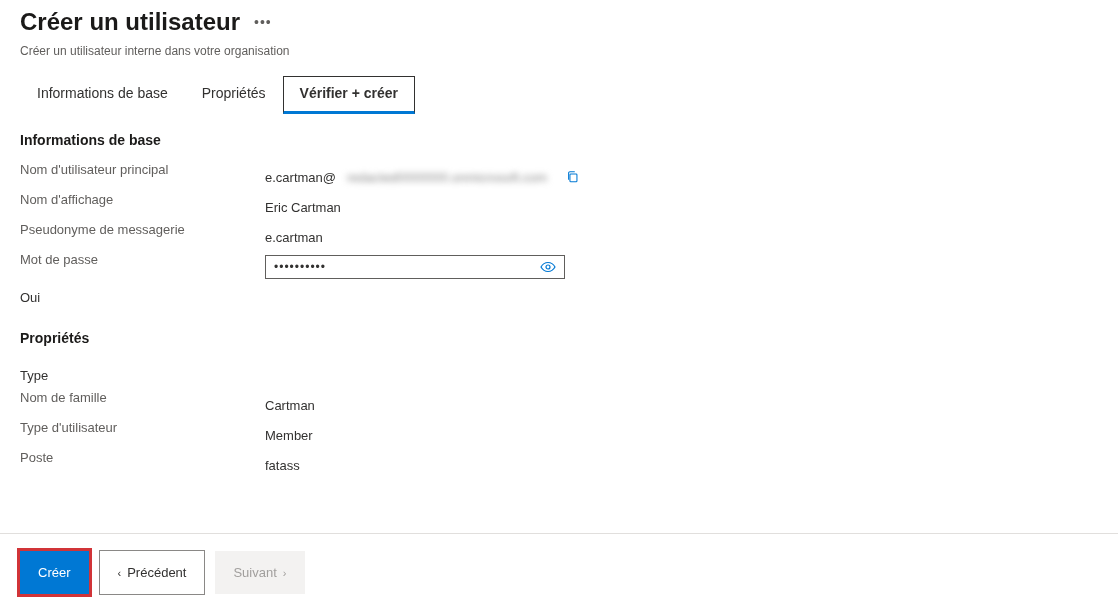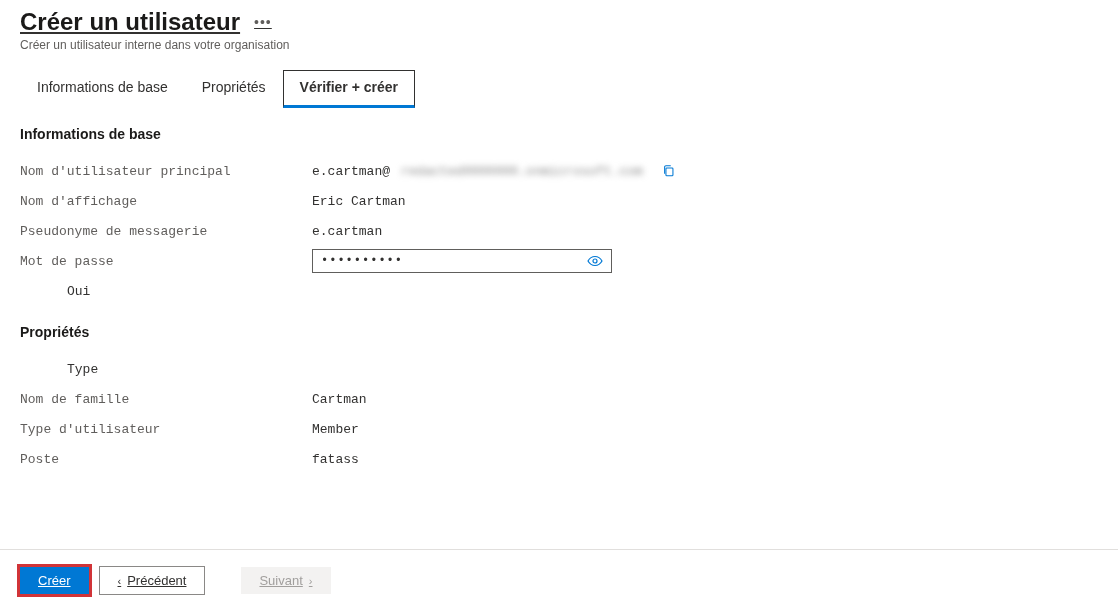--- a/index.html
+++ b/index.html
@@ -1,39 +1,39 @@
 <!DOCTYPE html>
 <html><head>
   <meta charset="utf-8">
   <style>
     * { box-sizing: border-box; margin: 0; padding: 0; }
     body { font-family: "Segoe UI", Arial, sans-serif; font-size: 13px; color: #323130; background: #fff; width: 1118px; height: 611px; position: relative; }
     .header { padding: 8px 20px 6px; }
-    .title-row { display: flex; align-items: center; gap: 14px; text-decoration: underline; }
+    .title-row { display: flex; align-items: center; gap: 14px; }
     .page-title { font-size: 24px; font-weight: 600; color: #1b1a19; }
     .more-dots { color: #605e5c; font-size: 14px; letter-spacing: 1px; cursor: pointer; }
-    .subtitle { font-size: 12px; color: #605e5c; margin-top: 2px; }
+    .subtitle { font-size: 12px; color: #605e5c; margin-top: 8px; }
     .tabs { display: flex; gap: 0; padding: 12px 20px 0; border-bottom: none; }
     .tab { padding: 8px 16px 10px; font-size: 14px; color: #323130; cursor: pointer; border: 1px solid transparent; }
     .tab.active { border: 1px solid #323130; border-bottom: 3px solid #0078d4; font-weight: 700; }
     .section { padding: 18px 20px 0; }
     .section-title { font-size: 14px; font-weight: 600; color: #1b1a19; margin-bottom: 14px; }
-    .row { display: flex; align-items: center; min-height: 30px; font-family: Liberation Mono, monospace; }
+    .row { display: flex; min-height: 30px; }
     .label { width: 245px; color: #605e5c; font-size: 13px; flex-shrink: 0; }
-    .value { color: #323130; font-size: 13px; display: flex; align-items: center; gap: 11px; margin-left: 47px; }
+    .value { color: #323130; font-size: 13px; display: flex; align-items: center; gap: 11px; }
     .blur { filter: blur(3px); color: #888; user-select: none; }
     .copy-icon { width: 14px; height: 14px; color: #0078d4; cursor: pointer; flex-shrink: 0; margin-left: 8px;}
     .pw-box { border: 1px solid #605e5c; padding: 4px 8px; width: 300px; display: flex; align-items: center; justify-content: space-between; height: 24px; }
     .pw-dots { letter-spacing: 1px; font-size: 12px; }
     .eye-icon { width: 16px; height: 16px; color: #0078d4; cursor: pointer; }
     .footer { position: absolute; bottom: 0; left: 0; right: 0; border-top: 1px solid #e1dfdd; padding: 16px 20px; display: flex; gap: 10px; align-items: center; }
-    .btn { padding: 6px 18px; font-size: 13px; cursor: pointer; display: inline-flex; align-items: center; gap: 6px; border: none; text-decoration: underline; }
+    .btn { padding: 14px 18px; font-size: 13px; cursor: pointer; display: inline-flex; align-items: center; gap: 6px; border: none; }
     .btn-primary { background: #0078d4; color: #fff; outline: 3px solid #d13438; outline-offset: 0; }
     .btn-secondary { background: #fff; border: 1px solid #8a8886; color: #323130; }
-    .btn-disabled { background: #f3f2f1; color: #a19f9d; cursor: not-allowed; margin-left: 26px; }
+    .btn-disabled { background: #f3f2f1; color: #a19f9d; cursor: not-allowed; }
     .chev { font-size: 11px; }
   </style>
 </head>
 <body>
 
 <div class="header">
   <div class="title-row">
     <h1 class="page-title">Créer un utilisateur</h1>
     <span class="more-dots">•••</span>
   </div>

